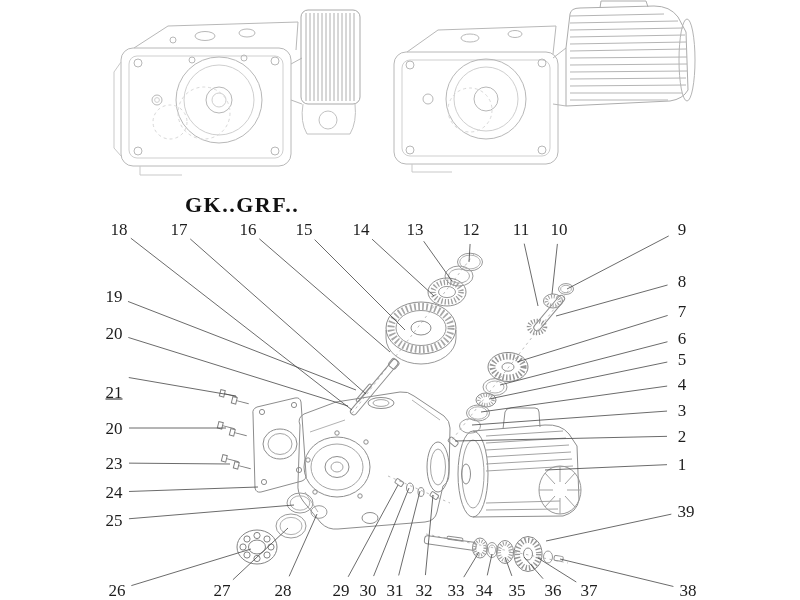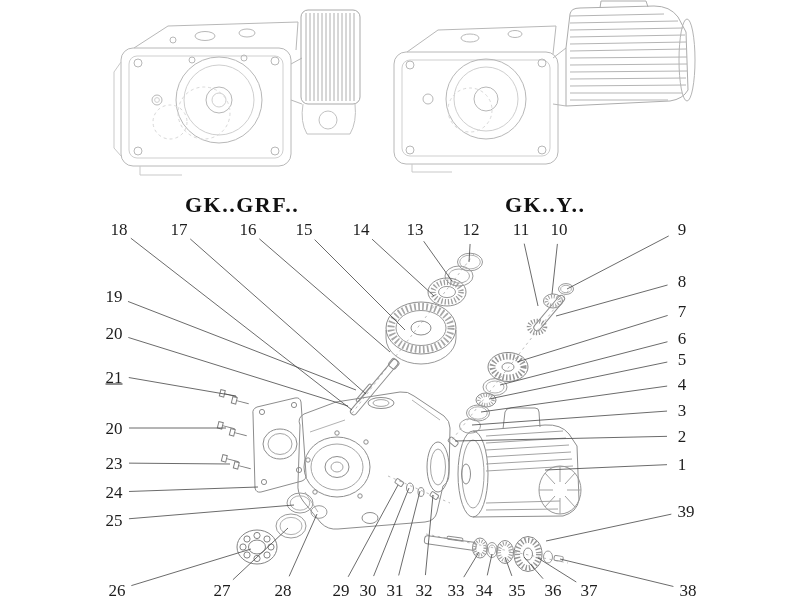--- a/index.html
+++ b/index.html
@@ -308,21 +308,20 @@
         <line x1="425.41471821580626" y1="575.0668632776009" x2="433" y2="495"></line>
         <line x1="463.7670401910866" y1="577.1674988147265" x2="479" y2="552"></line>
         <line x1="487.25395686727984" y1="575.3571940972407" x2="492" y2="554"></line>
         <line x1="511.87385405369946" y1="575.9030986476735" x2="505" y2="557"></line>
         <line x1="543.0982808840698" y1="578.7325265232519" x2="524" y2="557"></line>
         <line x1="576.2940415823778" y1="582.027633934041" x2="538" y2="558"></line>
       </g>
   </svg>
 
   <div class="title" style="left:185px; top:192px;">GK..GRF..</div>
-  <div class="title" style="left:505px; top:192px;">GK..Y..</div>
 
   <div id="callout-layer">
       <div class="callout" style="left: 119px; top: 229px;">18</div>
       <div class="callout" style="left: 179px; top: 229px;">17</div>
       <div class="callout" style="left: 248px; top: 229px;">16</div>
       <div class="callout" style="left: 304px; top: 229px;">15</div>
       <div class="callout" style="left: 361px; top: 229px;">14</div>
       <div class="callout" style="left: 415px; top: 229px;">13</div>
       <div class="callout" style="left: 471px; top: 229px; text-align: right;">12</div>
       <div class="callout" style="left: 521px; top: 229px;">11</div>
@@ -333,21 +332,21 @@
       <div class="callout" style="left: 682px; top: 338px;">6</div>
       <div class="callout" style="left: 682px; top: 359px;">5</div>
       <div class="callout" style="left: 682px; top: 384px;">4</div>
       <div class="callout" style="left: 682px; top: 410px;">3</div>
       <div class="callout" style="left: 682px; top: 436px;">2</div>
       <div class="callout" style="left: 682px; top: 464px;">1</div>
       <div class="callout" style="left: 686px; top: 511px;">39</div>
       <div class="callout" style="left: 688px; top: 590px;">38</div>
       <div class="callout" style="left: 114px; top: 296px;">19</div>
       <div class="callout" style="left: 114px; top: 333px;">20</div>
-      <div class="callout" style="left: 114px; top: 377px; text-decoration: underline;">21</div>
+      <div class="callout" style="left: 114px; top: 392px; text-decoration: underline;">21</div>
       <div class="callout" style="left: 114px; top: 428px;">20</div>
       <div class="callout" style="left: 114px; top: 463px;">23</div>
       <div class="callout" style="left: 114px; top: 492px;">24</div>
       <div class="callout" style="left: 114px; top: 520px;">25</div>
       <div class="callout" style="left: 117px; top: 590px;">26</div>
       <div class="callout" style="left: 222px; top: 590px;">27</div>
       <div class="callout" style="left: 283px; top: 590px;">28</div>
       <div class="callout" style="left: 341px; top: 590px;">29</div>
       <div class="callout" style="left: 368px; top: 590px;">30</div>
       <div class="callout" style="left: 395px; top: 590px; text-align: right;">31</div>

